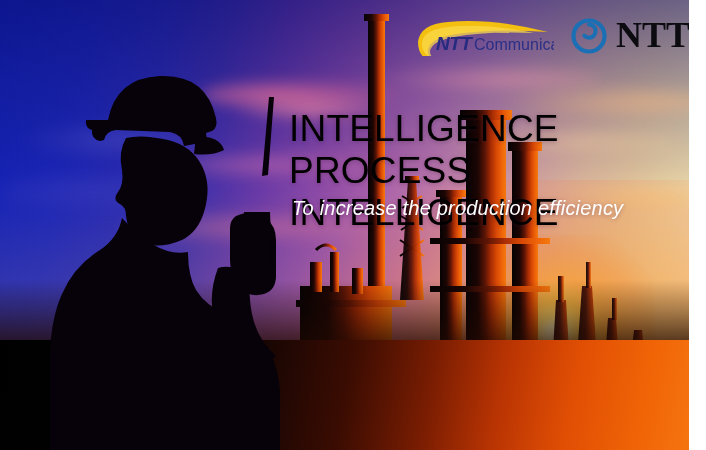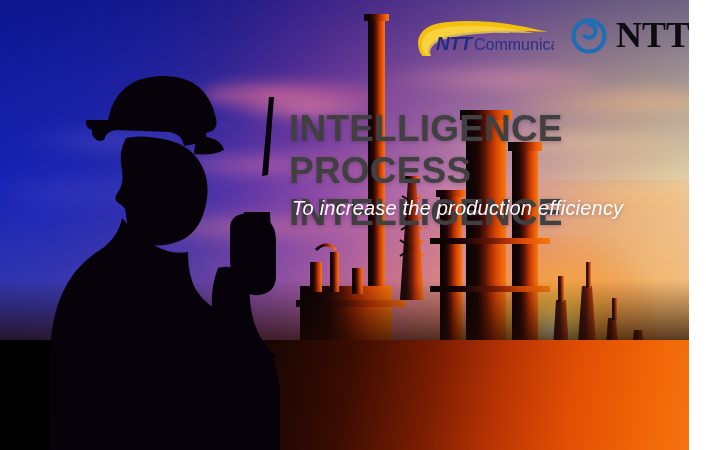--- a/index.html
+++ b/index.html
@@ -148,24 +148,24 @@
     background: linear-gradient(180deg,
       rgba(0,0,0,0) 0%, rgba(20,6,2,0.35) 45%, rgba(30,8,2,0.85) 100%);
   }
 
   
   .headline {
     position: absolute;
     left: 289px;
     top: 108px;
     width: 392px;
-    color: #404040;
+    color: #000000;
     font-size: 37px;
     line-height: 42px;
-    font-weight: 700;
+    font-weight: 400;
     letter-spacing: 0.2px;
     text-shadow: 0 1px 4px rgba(60,20,60,0.30);
   }
   .headline .l2 { display: block; }
 
   .subhead {
     position: absolute;
     left: 292px;
     top: 197px;
     width: 400px;

